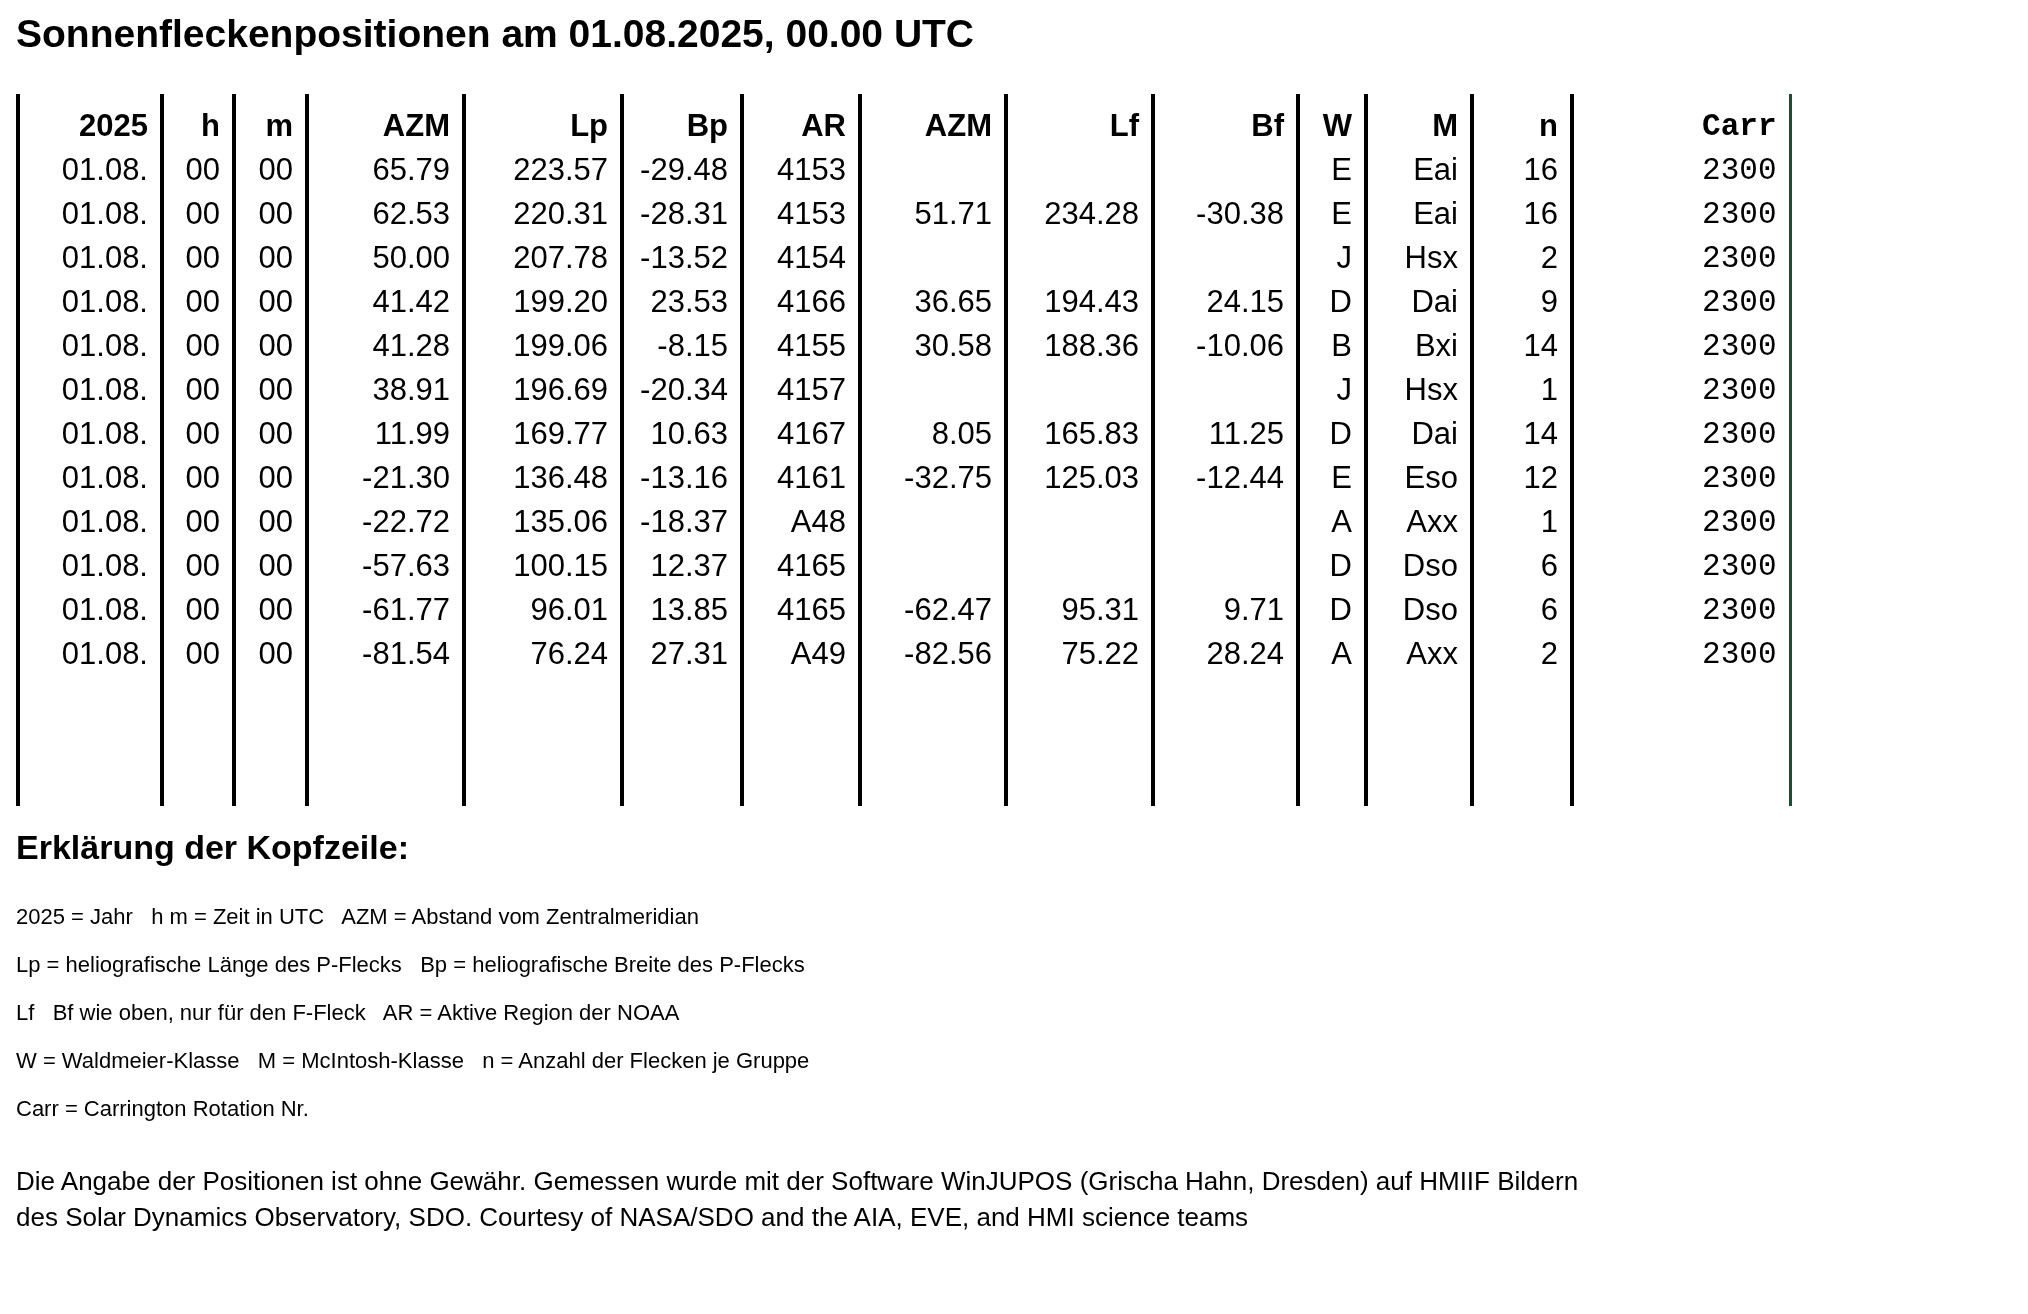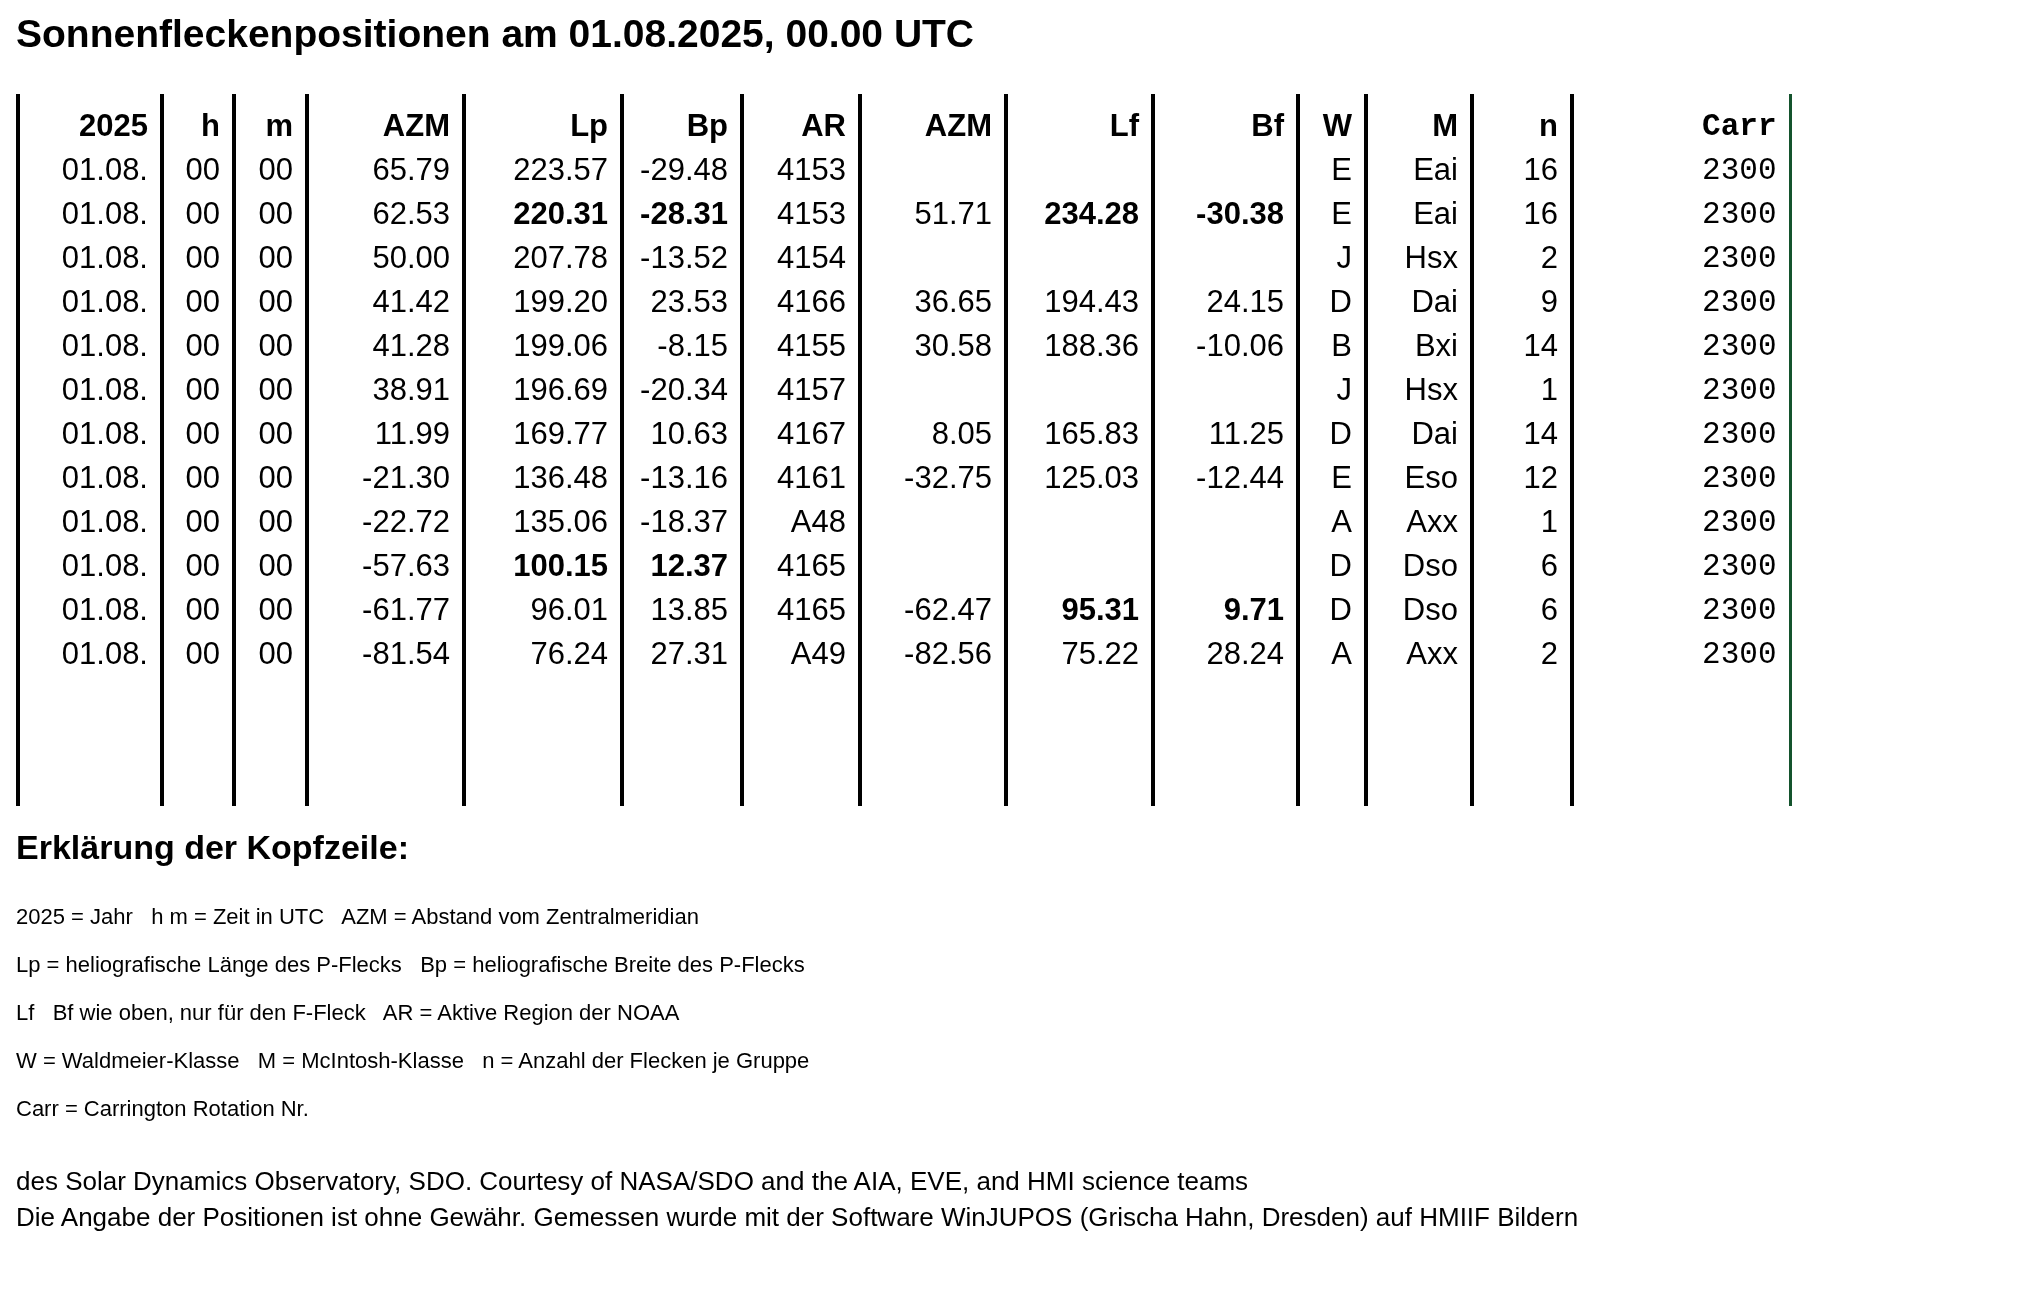--- a/index.html
+++ b/index.html
@@ -24,21 +24,21 @@
     padding:0 12px 0 0;
     font-size:31px;
     height:44px;
     white-space:nowrap;
     overflow:hidden;
     font-weight:normal;
   }
   table.positions th{font-weight:bold;height:50px;vertical-align:bottom;padding-bottom:4px;}
   table.positions th:first-child, table.positions td:first-child{border-left:4px solid #000;}
   table.positions th:last-child, table.positions td:last-child{border-right:3px solid #14532d;font-family:Liberation Mono, monospace;}
-  table.positions td.bold{font-weight:bold;margin-top:48px;}
+  table.positions td.bold{font-weight:normal;margin-top:48px;}
   table.positions tr.filler td{height:130px;}
   
   .expl-heading{
     font-size:34px;font-weight:bold;margin-top:22px;
   }
   .expl-lines{margin-top:26px;}
   .expl-line{
     font-size:22px;line-height:48px;white-space:pre-wrap;
   }
   .disclaimer{margin-top:30px;}
@@ -307,18 +307,18 @@
 
   <div class="expl-lines">
     <div class="expl-line">2025 = Jahr   h m = Zeit in UTC   AZM = Abstand vom Zentralmeridian</div>
     <div class="expl-line">Lp = heliografische Länge des P-Flecks   Bp = heliografische Breite des P-Flecks</div>
     <div class="expl-line">Lf   Bf wie oben, nur für den F-Fleck   AR = Aktive Region der NOAA</div>
     <div class="expl-line">W = Waldmeier-Klasse   M = McIntosh-Klasse   n = Anzahl der Flecken je Gruppe</div>
     <div class="expl-line">Carr = Carrington Rotation Nr.</div>
   </div>
 
   <div class="disclaimer">
+    <div class="disclaimer-line">Die Angabe der Positionen ist ohne Gewähr. Gemessen wurde mit der Software WinJUPOS (Grischa Hahn, Dresden) auf HMIIF Bildern</div>
     <div class="disclaimer-line">des Solar Dynamics Observatory, SDO. Courtesy of NASA/SDO and the AIA, EVE, and HMI science teams</div>
-    <div class="disclaimer-line">Die Angabe der Positionen ist ohne Gewähr. Gemessen wurde mit der Software WinJUPOS (Grischa Hahn, Dresden) auf HMIIF Bildern</div>
   </div>
 
 
 </div>
 
 </body></html>

